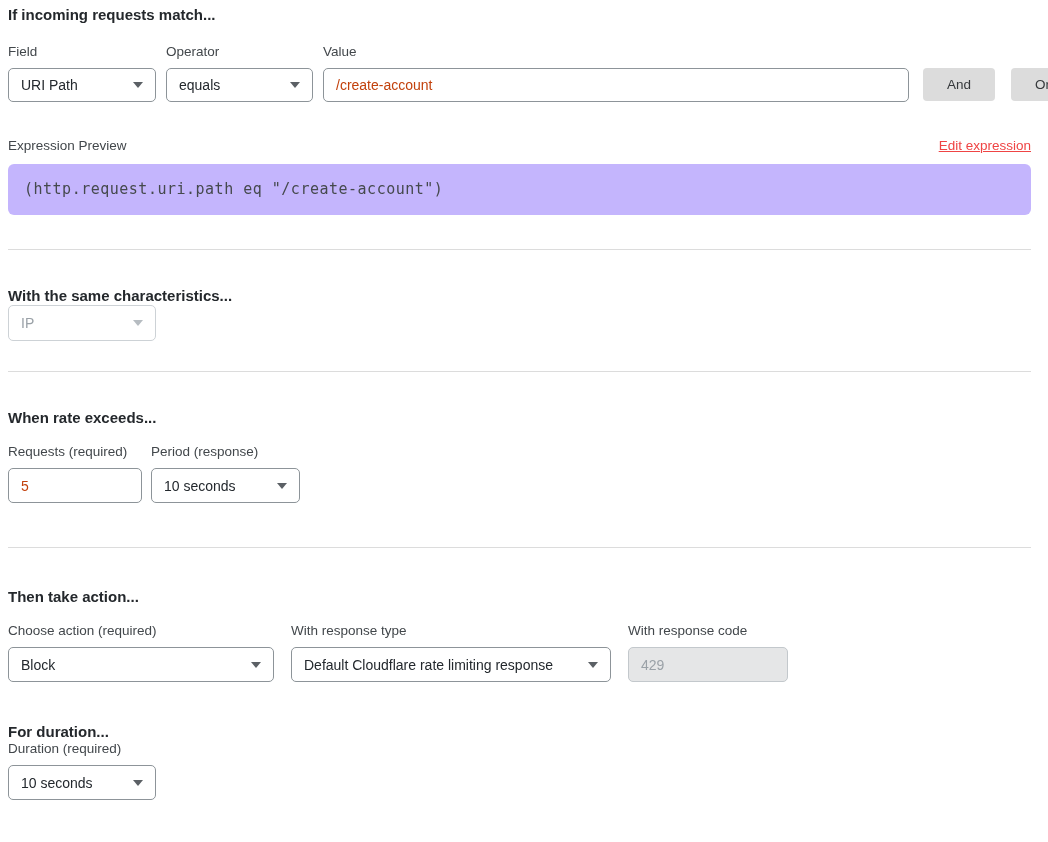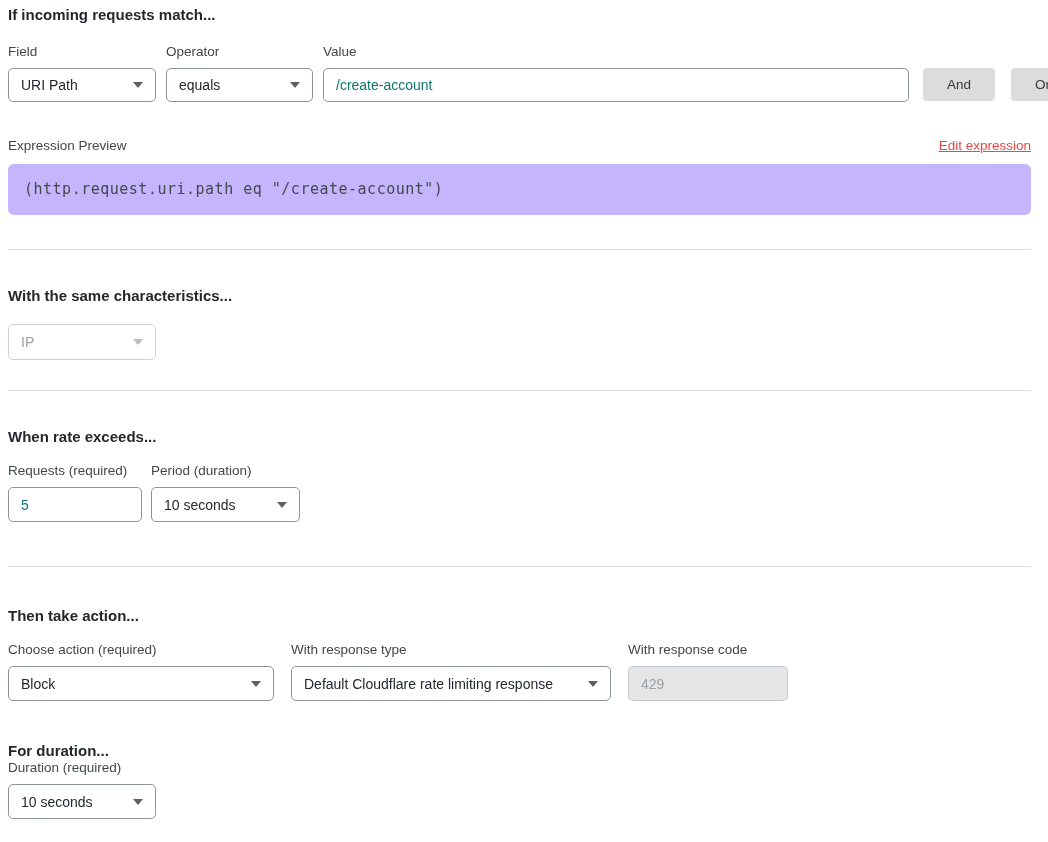--- a/index.html
+++ b/index.html
@@ -53,21 +53,21 @@
   .select.disabled .chevron { border-top-color: #b6bcc1; }
 
   input.text-input {
     width: 100%;
     height: 34px;
     border: 1px solid #8d9499;
     border-radius: 5px;
     background: #fff;
     font-family: "Liberation Sans", "DejaVu Sans", sans-serif;
     font-size: 14px;
-    color: #0f766e;
+    color: #c2410c;
     padding: 0 12px;
     outline: none;
   }
   input.text-input:disabled,
   input.text-input.disabled {
     background: #e5e6e7;
     border-color: #c3c8cc;
     color: #9aa1a7;
   }
 
@@ -136,21 +136,21 @@
   .rate-row .group-requests { width: 134px; margin-right: 9px; flex: 0 0 auto; }
   .rate-row .group-period   { width: 149px; flex: 0 0 auto; }
 
   
   .action-row .group-action        { width: 266px; margin-right: 17px; flex: 0 0 auto; }
   .action-row .group-response-type { width: 320px; margin-right: 17px; flex: 0 0 auto; }
   .action-row .group-response-code { width: 160px; flex: 0 0 auto; }
   .action-row .control, .action-row input.text-input, .rate-row .control,
   .rate-row input.text-input, .duration-row .control { height: 35px; }
 
-  .char-select { width: 148px; margin-top: 19px; height: 36px; }
+  .char-select { width: 148px; height: 36px; }
   .duration-select { width: 148px; }
   .duration-section { margin-top: 41px; }
 </style>
 </head>
 <body>
 
 <div class="page">
 
   <section>
     <h2 class="section-title">If incoming requests match...</h2>
@@ -203,21 +203,21 @@
   <hr class="divider" style="margin-top:30px;">
 
   <section class="section">
     <h2 class="section-title">When rate exceeds...</h2>
     <div class="row rate-row labels-gap">
       <div class="group-requests">
         <span class="field-label">Requests (required)</span>
         <input class="text-input" type="text" value="5" style="">
       </div>
       <div class="group-period">
-        <span class="field-label">Period (duration)</span>
+        <span class="field-label">Period (response)</span>
         <div class="control select">
           <span>10 seconds</span>
           <span class="chevron"></span>
         </div>
       </div>
     </div>
   </section>
 
   <hr class="divider" style="margin-top:44px;">
 

